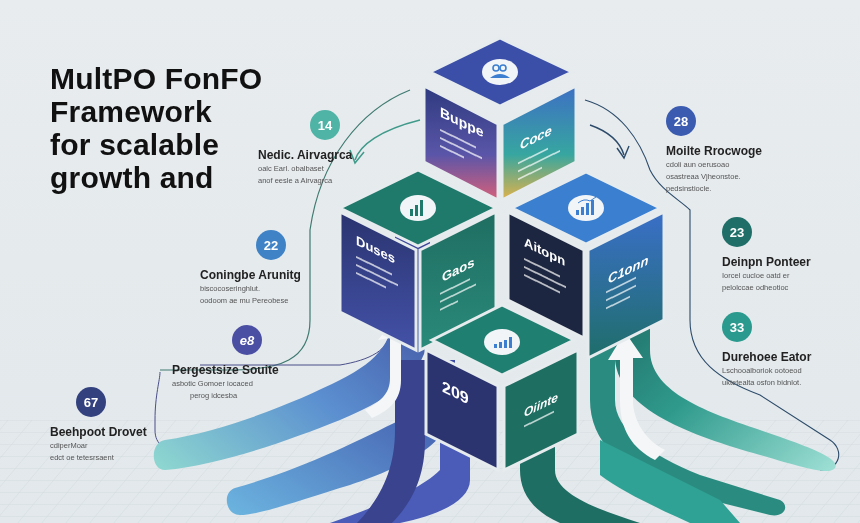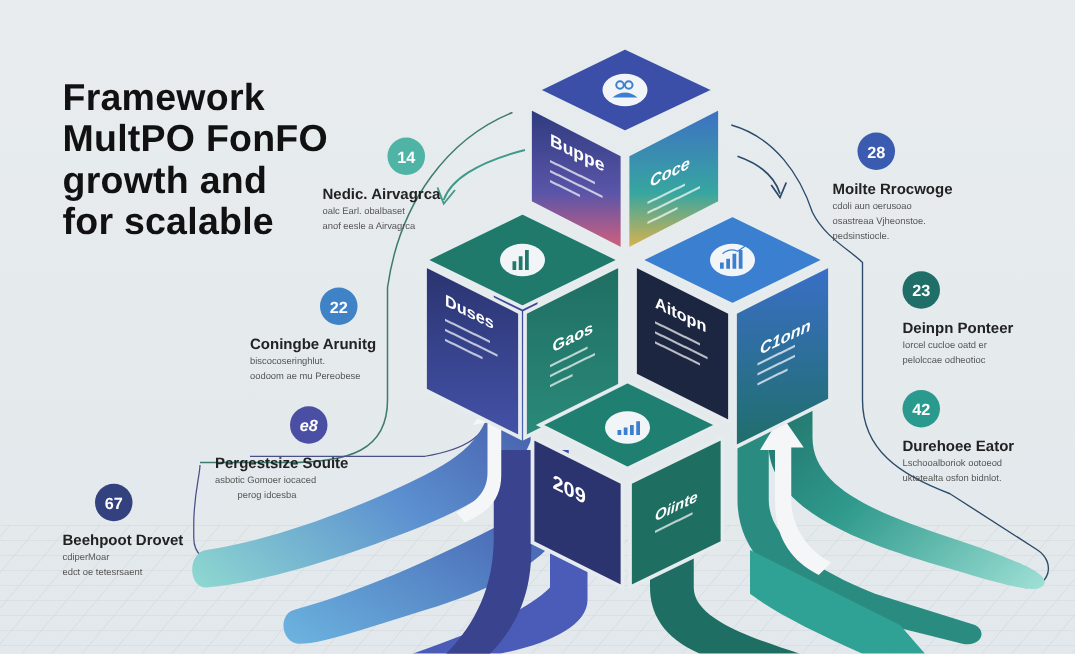--- a/index.html
+++ b/index.html
@@ -135,24 +135,24 @@
     <g>
       <ellipse cx="502" cy="342" rx="18" ry="13" fill="#f2f5f8"></ellipse>
       <rect x="494" y="344" width="3" height="4" fill="#3c7fd0"></rect>
       <rect x="499" y="342" width="3" height="6" fill="#3c7fd0"></rect>
       <rect x="504" y="340" width="3" height="8" fill="#3c7fd0"></rect>
       <rect x="509" y="337" width="3" height="11" fill="#3c7fd0"></rect>
     </g>
   </svg>
 
   <div class="title">
+    <span>MultPO FonFO</span>
     <span>Framework</span>
-    <span>MultPO FonFO</span>
+    <span>for scalable</span>
     <span>growth and</span>
-    <span>for scalable</span>
   </div>
 
   <div class="callout" style="left:258px;top:110px;">
     <div class="badge" style="background:#4fb3a6;margin-left:52px;">14</div>
     <div class="c-title">Nedic. Airvagrca</div>
     <div class="c-desc">oalc Earl. obalbaset</div>
     <div class="c-desc">anof eesle a Airvagrca</div>
   </div>
 
   <div class="callout" style="left:200px;top:230px;">
@@ -170,36 +170,36 @@
   </div>
 
   <div class="callout" style="left:50px;top:387px;">
     <div class="badge" style="background:#33417f;margin-left:26px;">67</div>
     <div class="c-title">Beehpoot Drovet</div>
     <div class="c-desc">cdiperMoar</div>
     <div class="c-desc">edct oe tetesrsaent</div>
   </div>
 
   <div class="callout" style="left:666px;top:106px;">
-    <div class="badge" style="background:#3b5bb0;margin-left:20px;">28</div>
+    <div class="badge" style="background:#3b5bb0;">28</div>
     <div class="c-title">Moilte Rrocwoge</div>
     <div class="c-desc">cdoli aun oerusoao</div>
     <div class="c-desc">osastreaa Vjheonstoe.</div>
     <div class="c-desc">pedsinstiocle.</div>
   </div>
 
   <div class="callout" style="left:722px;top:217px;">
     <div class="badge" style="background:#1f6e68;">23</div>
     <div class="c-title">Deinpn Ponteer</div>
     <div class="c-desc">Iorcel cucloe oatd er</div>
     <div class="c-desc">pelolccae odheotioc</div>
   </div>
 
   <div class="callout" style="left:722px;top:312px;">
-    <div class="badge" style="background:#2a9a8e;">42</div>
+    <div class="badge" style="background:#2a9a8e;">33</div>
     <div class="c-title">Durehoee Eator</div>
     <div class="c-desc">Lschooalboriok ootoeod</div>
     <div class="c-desc">uktetealta osfon bidnlot.</div>
   </div>
 
   <div class="face-text" style="left:440px;top:114px;font-size:14px;transform:skewY(26deg);">Buppe</div>
   <div class="face-sub" style="left:440px;top:135px;transform:skewY(26deg);">▬▬▬▬▬▬<br>▬▬▬▬▬▬▬<br>▬▬▬▬</div>
   <div class="face-text" style="left:520px;top:130px;font-size:13px;font-style:italic;transform:skewY(-26deg);">Coce</div>
   <div class="face-sub" style="left:518px;top:148px;transform:skewY(-26deg);">▬▬▬▬▬<br>▬▬▬▬▬▬▬<br>▬▬▬▬</div>
 

